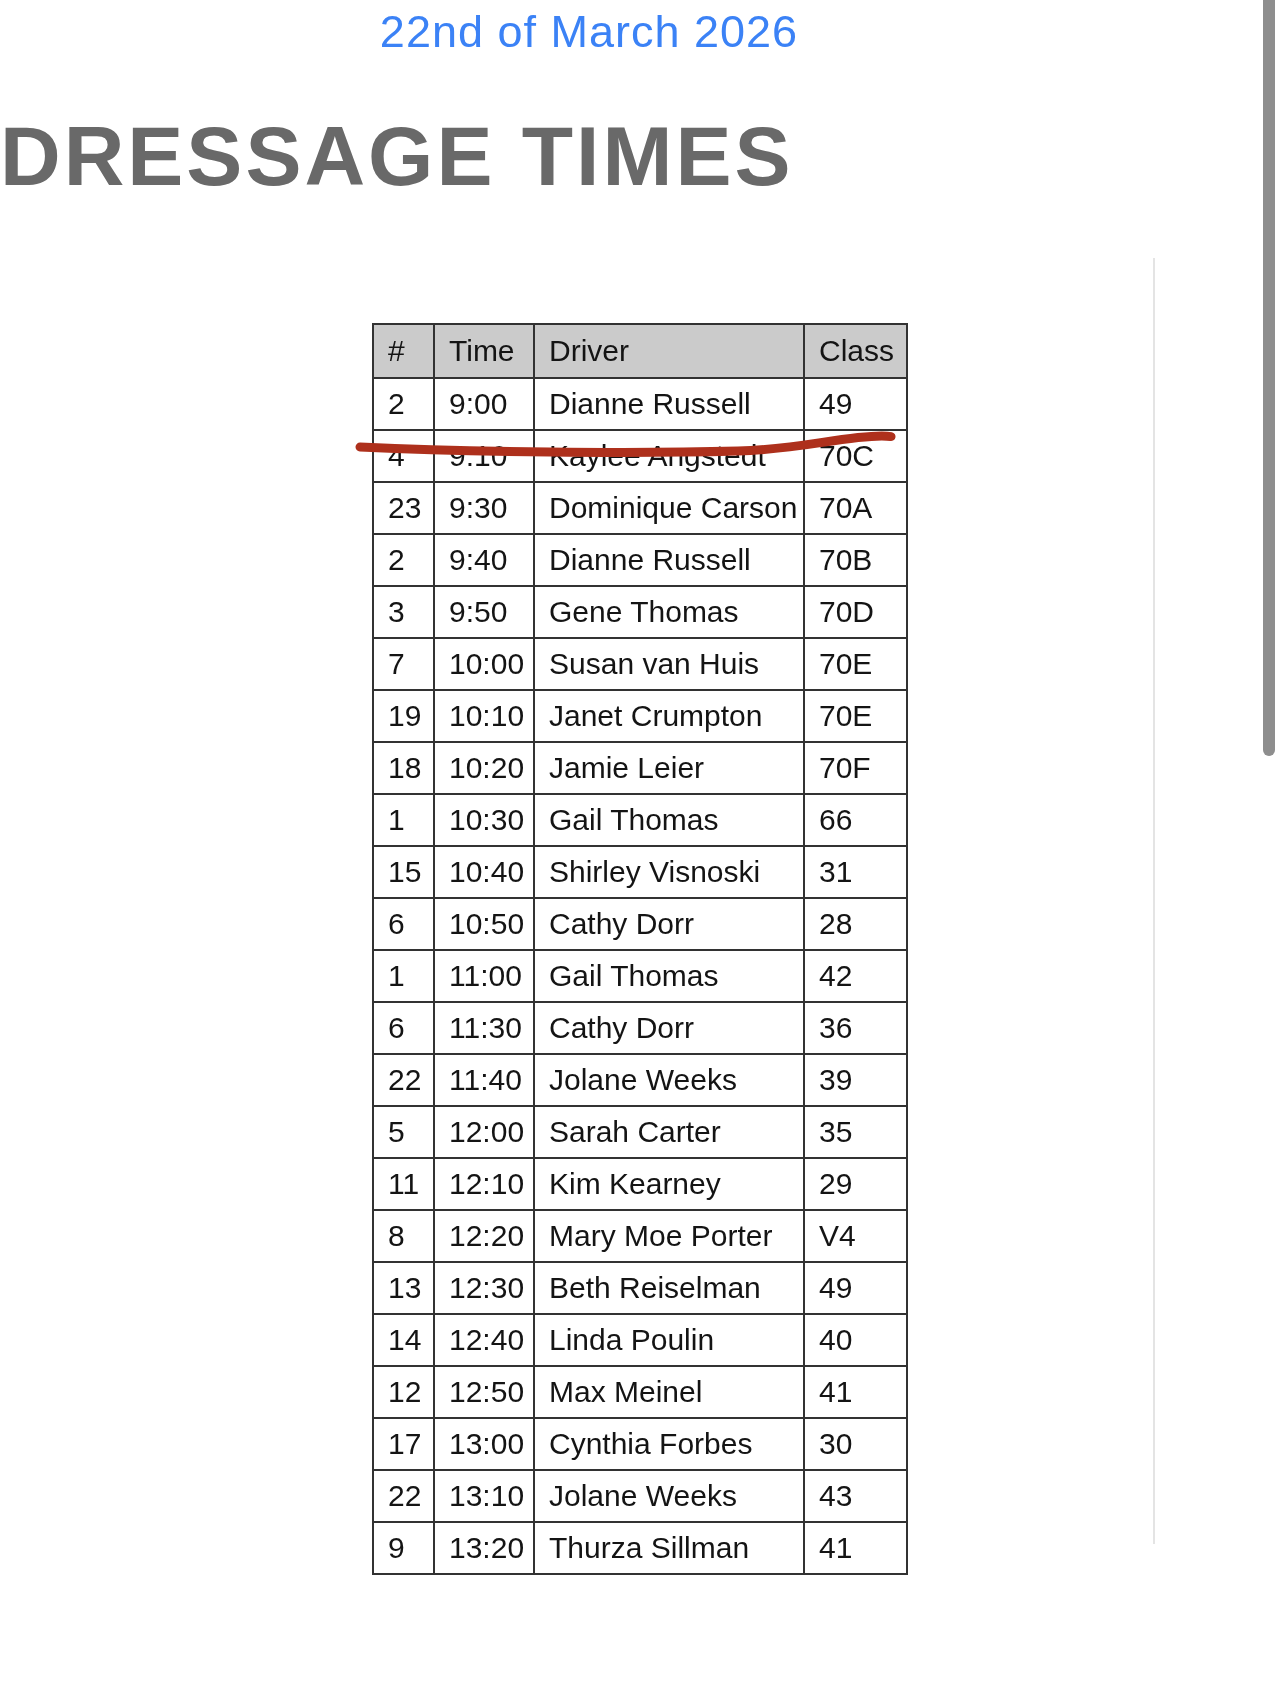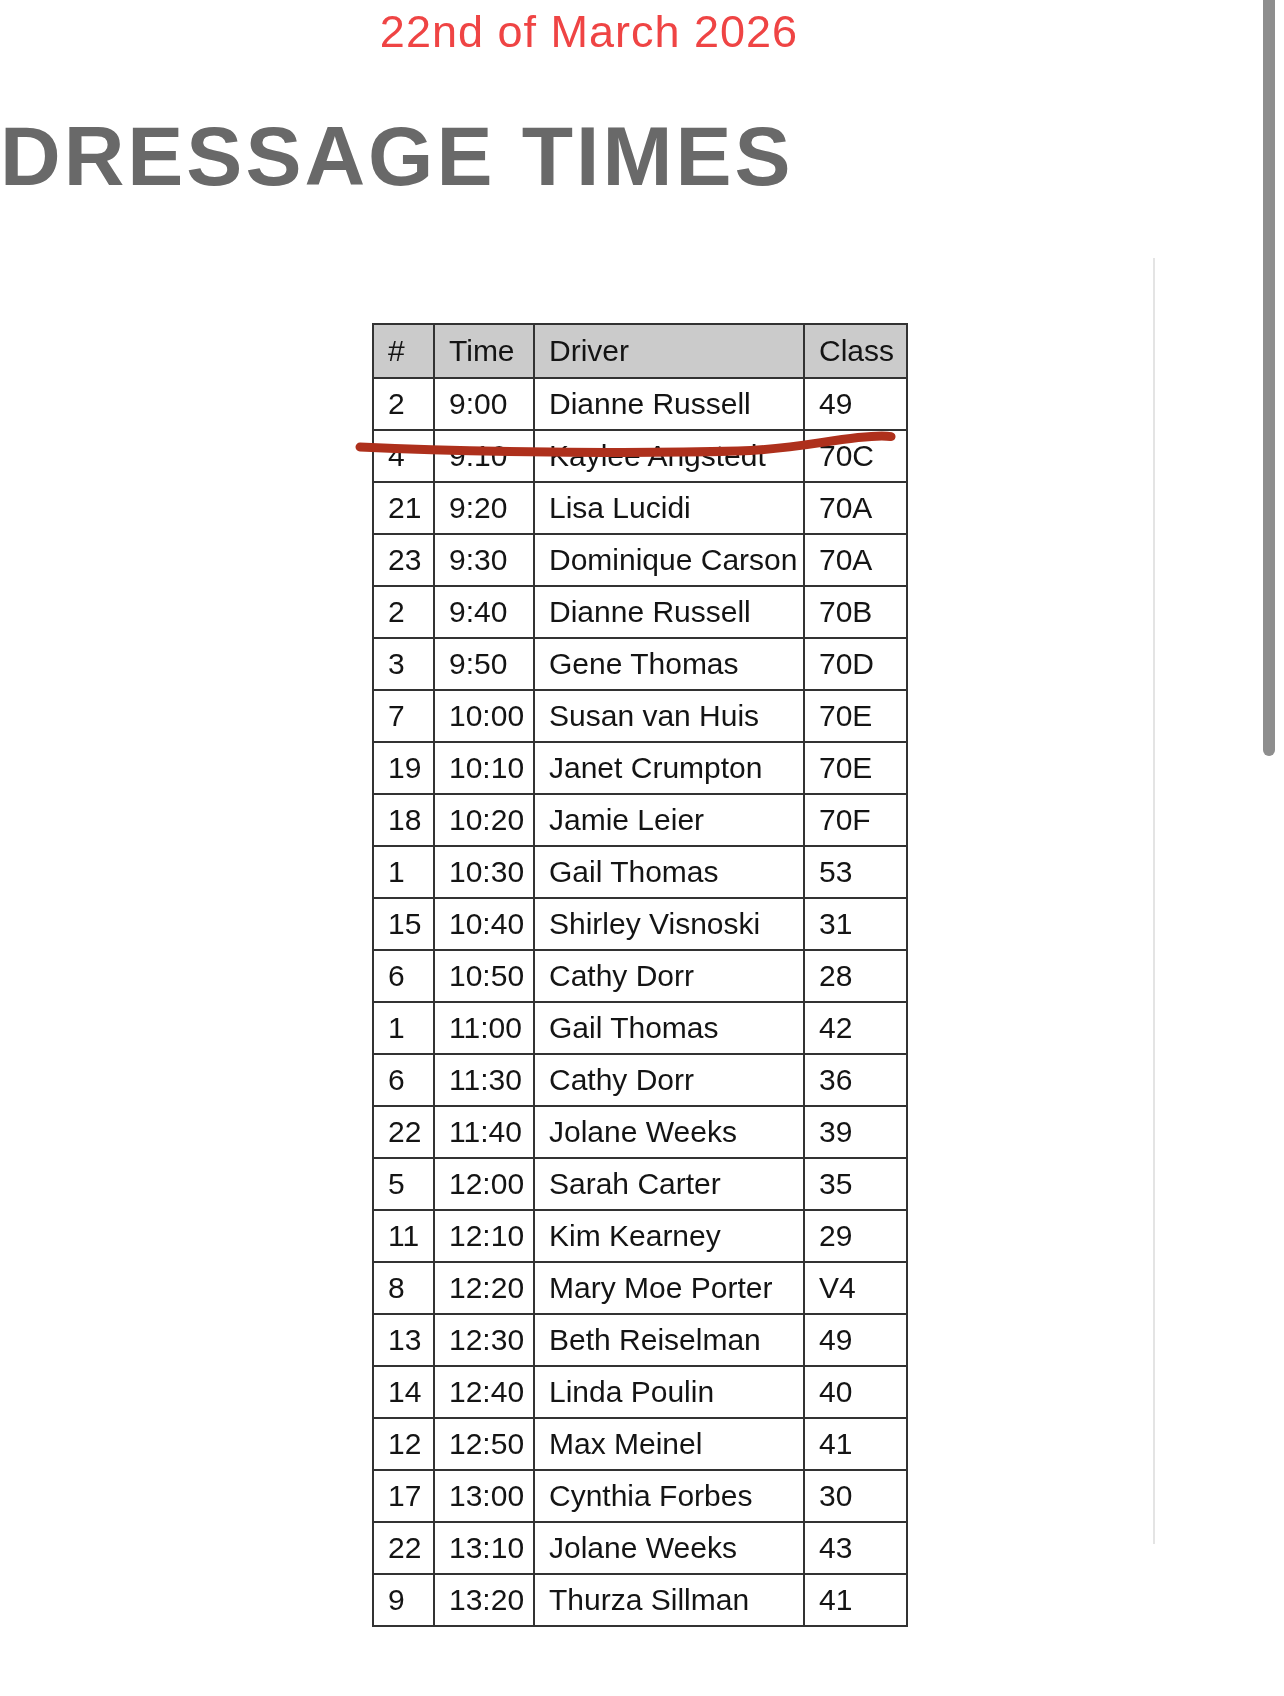--- a/index.html
+++ b/index.html
@@ -9,21 +9,21 @@
     overflow: hidden;
     position: relative;
     font-family: "Liberation Sans", sans-serif;
   }
   .date {
     position: absolute;
     top: 6px; left: 0; width: 1178px;
     text-align: center;
     font-size: 45px;
     letter-spacing: 1px;
-    color: #ef4444;
+    color: #3b82f6;
   }
   .title {
     position: absolute;
     top: 108px; left: 0; width: 1278px;
     margin: 0;
     text-align: left;
     font-size: 84px;
     font-weight: 700;
     letter-spacing: 3px;
     color: #696969;
@@ -107,26 +107,20 @@
     <td>Dianne Russell</td>
     <td>49</td>
   </tr>
           <tr>
     <td>4</td>
     <td>9:10</td>
     <td>Kaylee Angstedt</td>
     <td>70C</td>
   </tr>
           <tr>
-    <td>21</td>
-    <td>9:20</td>
-    <td>Lisa Lucidi</td>
-    <td>70A</td>
-  </tr>
-          <tr>
     <td>23</td>
     <td>9:30</td>
     <td>Dominique Carson</td>
     <td>70A</td>
   </tr>
           <tr>
     <td>2</td>
     <td>9:40</td>
     <td>Dianne Russell</td>
     <td>70B</td>
@@ -152,21 +146,21 @@
           <tr>
     <td>18</td>
     <td>10:20</td>
     <td>Jamie Leier</td>
     <td>70F</td>
   </tr>
           <tr>
     <td>1</td>
     <td>10:30</td>
     <td>Gail Thomas</td>
-    <td>53</td>
+    <td>66</td>
   </tr>
           <tr>
     <td>15</td>
     <td>10:40</td>
     <td>Shirley Visnoski</td>
     <td>31</td>
   </tr>
           <tr>
     <td>6</td>
     <td>10:50</td>

